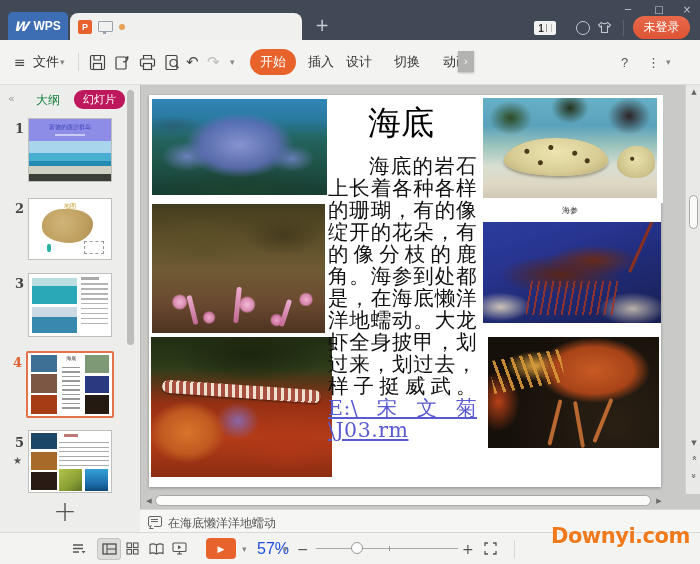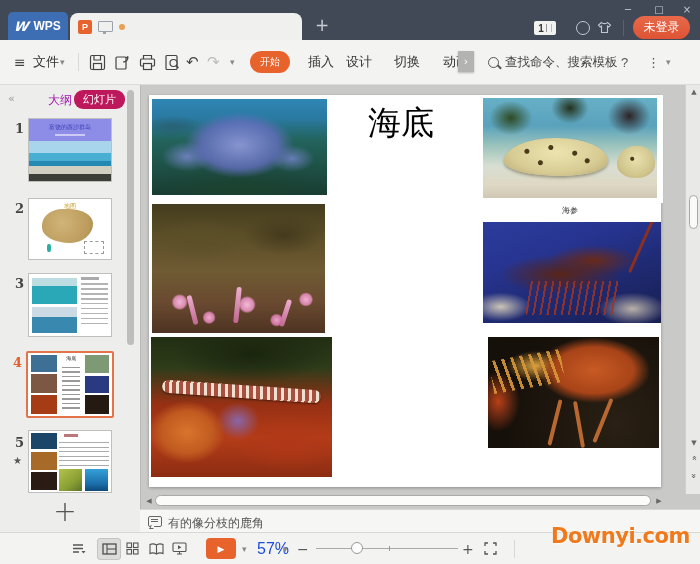--- a/index.html
+++ b/index.html
@@ -27,30 +27,30 @@
   .vsep-dark{position:absolute;left:623px;top:20px;width:1px;height:16px;background:#5a6270;}
   .login-pill{position:absolute;left:633px;top:16px;width:57px;height:23px;border-radius:12px;background:linear-gradient(180deg,#e8694a,#dd5434);color:#fff;font-size:12px;display:flex;align-items:center;justify-content:center;}
 
   
   .menubar{position:absolute;left:0;top:40px;width:700px;height:45px;background:#f3f3f1;border-bottom:1px solid #dcdcda;box-sizing:border-box;}
   .mb{position:absolute;top:0;height:44px;display:flex;align-items:center;}
   .mb-txt{font-size:13px;color:#333;}
   .chev{font-size:9px;color:#888;}
   .vsep{width:1px;height:18px;background:#d8d8d6;}
   .ic16 svg{display:block;}
-  .pill{background:#e8632c;color:#fff;border-radius:13px;padding:4px 10px;font-size:10px;}
+  .pill{background:#e8632c;color:#fff;border-radius:13px;padding:4px 10px;font-size:13px;}
   .ovl{position:absolute;left:458px;top:11px;width:16px;height:21px;background:#b3b3b1;color:#fff;font-size:11px;display:flex;align-items:center;justify-content:center;box-shadow:0 1px 2px rgba(0,0,0,.25);}
   .mag{width:9px;height:9px;border:1.5px solid #555;border-radius:50%;position:relative;}
   .mag::after{content:"";position:absolute;left:8px;top:8px;width:5px;height:1.5px;background:#555;transform:rotate(45deg);}
   .srch-txt{font-size:12.5px;color:#444;margin-left:6px;white-space:nowrap;}
 
   
   .sidebar{position:absolute;left:0;top:85px;width:140px;height:447px;background:#ededeb;}
   .sb-collapse{position:absolute;left:8px;top:7px;color:#999;font-size:11px;}
-  .sb-outline{position:absolute;left:48px;top:7px;font-size:12px;color:#a21caf;}
+  .sb-outline{position:absolute;left:36px;top:7px;font-size:12px;color:#15803d;}
   .sb-slides{position:absolute;left:74px;top:5px;background:#be185d;color:#fff;border-radius:9px;font-size:11px;padding:2px 9px;}
   .thumb{position:absolute;background:#fff;border:1px solid #bfbfbd;box-sizing:border-box;overflow:hidden;}
   .thumb.sel{border:2px solid #e4734a;border-radius:2px;}
   .snum{position:absolute;font-family:"DejaVu Serif",serif;font-size:13px;color:#444;font-weight:bold;}
   .snum.sel{color:#e06030;}
   .sstar{position:absolute;font-size:10px;color:#555;}
   .sb-scroll{position:absolute;left:127px;top:5px;width:7px;height:255px;background:#bdbdbb;border-radius:4px;}
   .add-slide{position:absolute;left:50px;top:412px;width:30px;height:30px;font-size:28px;color:#555;text-align:center;line-height:30px;font-weight:300;}
 
   
@@ -251,24 +251,20 @@
     <div class="mb glyph" style="left:207px;font-size:15px;color:#bbb;">↷</div>
     <div class="mb chev glyph" style="left:230px;">▾</div>
     <div class="mb" style="left:250px;top:0;">
       <span class="pill">开始</span>
     </div>
     <div class="mb mb-txt" style="left:308px;">插入</div>
     <div class="mb mb-txt" style="left:346px;">设计</div>
     <div class="mb mb-txt" style="left:394px;">切换</div>
     <div class="mb mb-txt" style="left:443px;">动画</div>
     <div class="ovl glyph">›</div>
-    <div class="mb" style="left:488px;">
-      <span class="mag"></span>
-      <span class="srch-txt">查找命令、搜索模板</span>
-    </div>
     <div class="mb" style="left:621px;font-size:13px;color:#555;">?</div>
     <div class="mb glyph" style="left:647px;font-size:13px;color:#555;">⋮</div>
     <div class="mb chev glyph" style="left:666px;">▾</div>
   </div>
 
   <div class="sidebar">
     <div class="sb-collapse glyph">«</div>
     <div class="sb-outline">大纲</div>
     <div class="sb-slides">幻灯片</div>
 
@@ -343,20 +339,21 @@
         <span class="branch" style="left:48%;bottom:8%;height:36px;transform:rotate(6deg);"></span>
         <span class="branch" style="left:76%;bottom:5%;height:28px;transform:rotate(18deg);"></span>
       </div>
 
       <div class="ph img-worm">
         <span class="worm"></span>
       </div>
 
       <div class="slide-title">海底</div>
 
+      <div class="slide-body"><span>海底的岩石上长着各种各样的珊瑚，有的像绽开的花朵，有的像分枝的鹿角。海参到处都是，在海底懒洋洋地蠕动。大龙虾全身披甲，划过来，划过去，样子挺威武。</span><a href="#">E:\宋文菊\J03.rm</a></div>
 
       <div class="ph img-seacuc">
         <div class="seacuc-photo">
           <span class="cuc"></span>
           <span class="cuc2"></span>
         </div>
       </div>
       <div class="cap">海参</div>
 
       <div class="ph img-lobblue">
@@ -380,21 +377,21 @@
       <div class="sarrow" style="top:386px;"><span class="rotdn glyph">»</span></div>
     </div>
 
     <div class="hscroll-l glyph">◀</div>
     <div class="htrack"></div>
     <div class="hscroll-r glyph">▶</div>
   </div>
 
   <div class="notesbar">
     <span class="note-ic"></span>
-    <span class="note-txt">有的像分枝的鹿角</span>
+    <span class="note-txt">在海底懒洋洋地蠕动</span>
   </div>
 
   <div class="statusbar">
     <div class="st" style="left:72px;">
       <svg width="14" height="12" viewBox="0 0 14 12">
           <path d="M1 2 H11 M1 5.5 H11 M1 9 H7" stroke="#555" stroke-width="1.3"></path>
           <path d="M9.5 8 l2 2.5 2-2.5 z" fill="#555"></path>
         </svg>
     </div>
     <div class="st" style="left:97px;">

